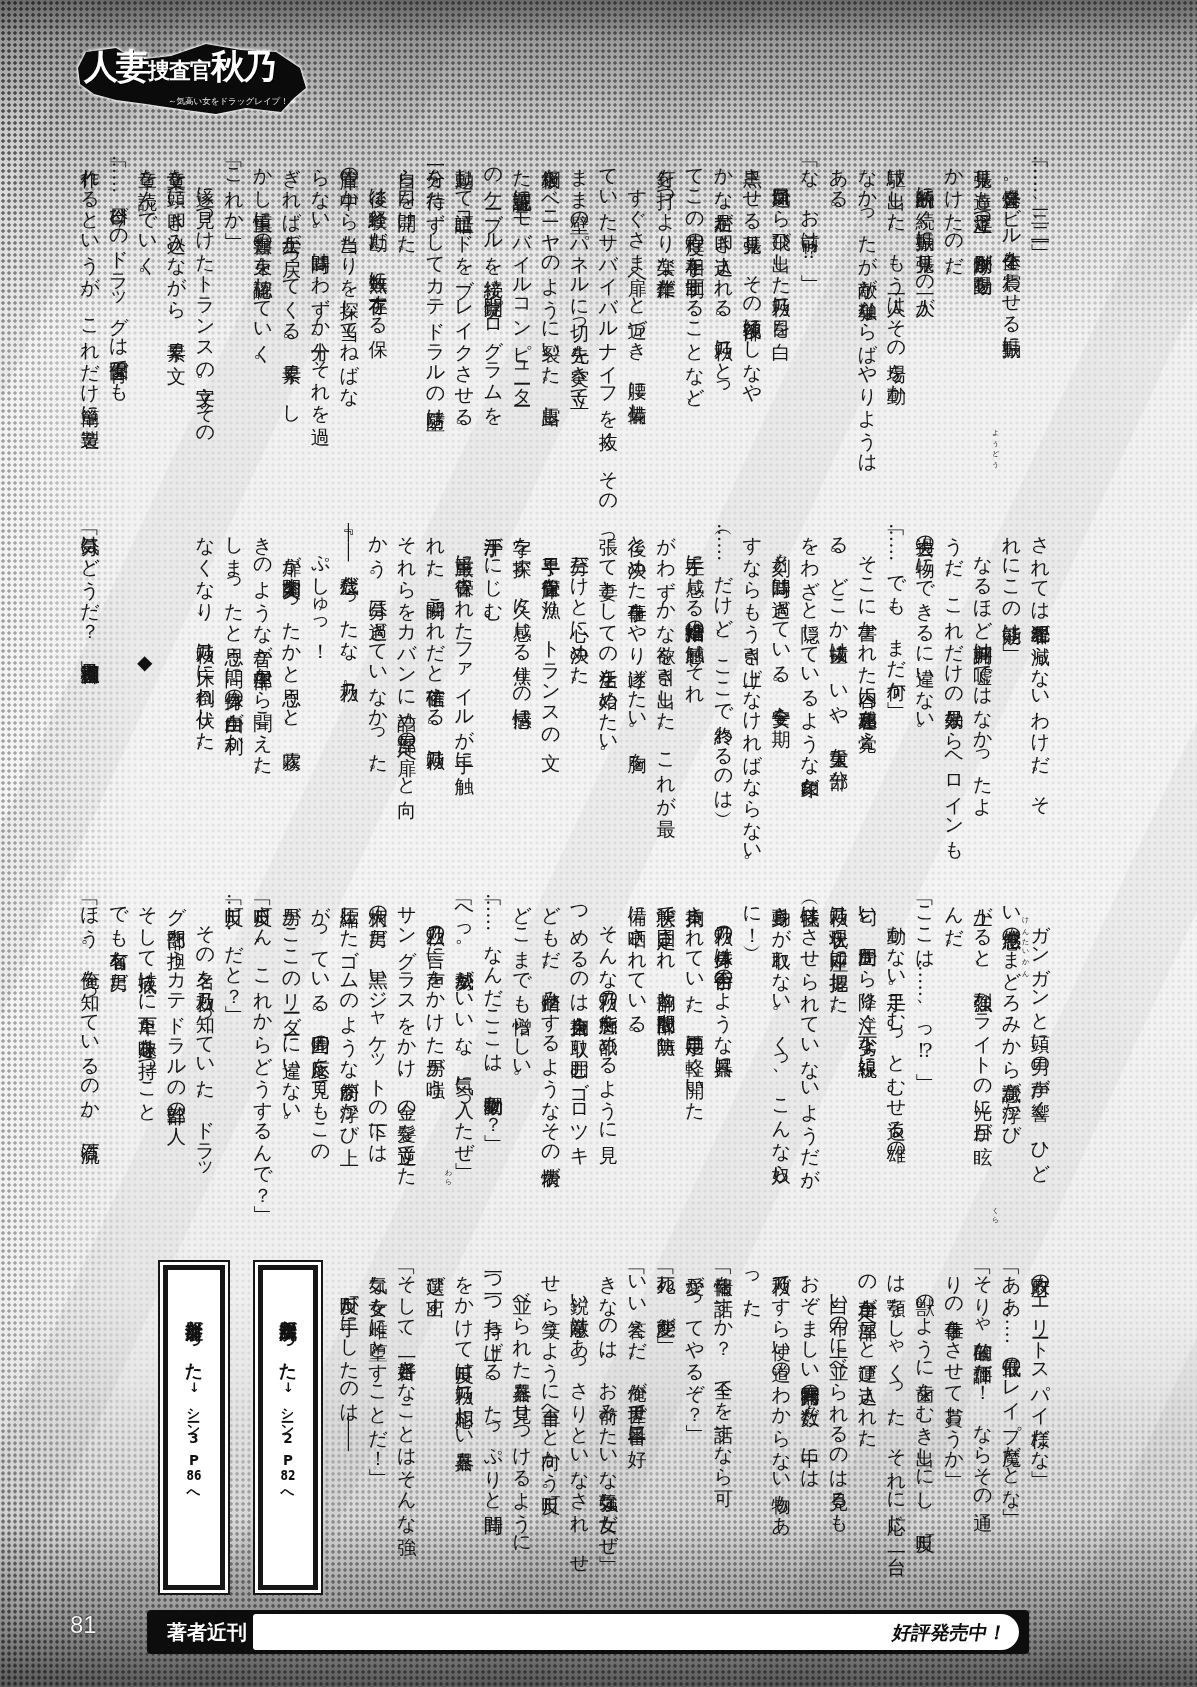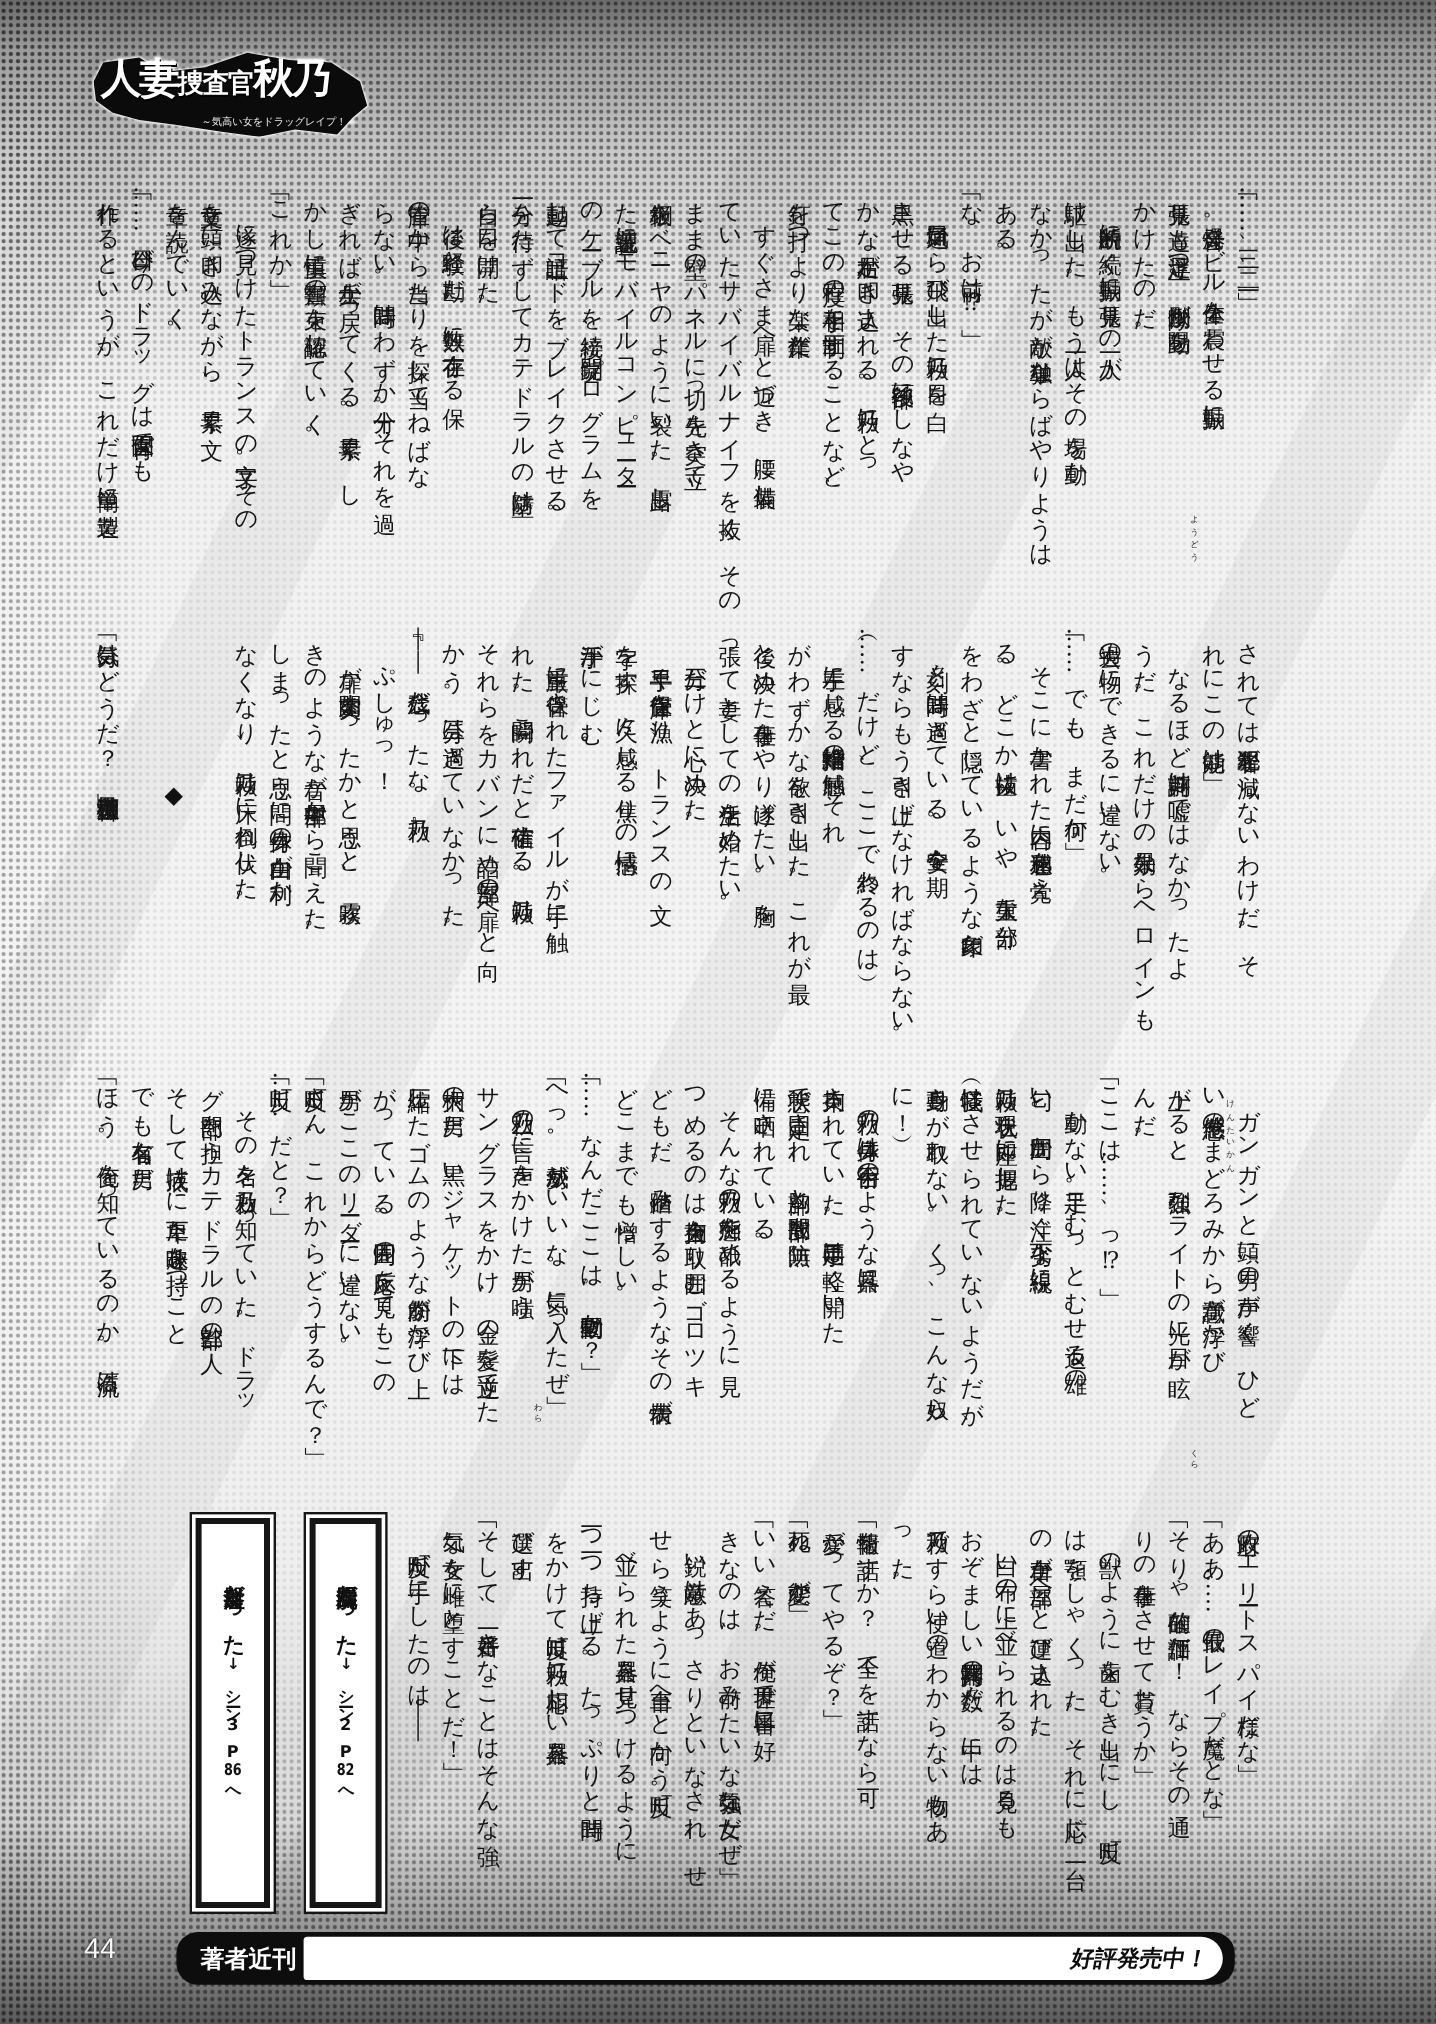--- a/index.html
+++ b/index.html
@@ -109,21 +109,21 @@
   .choice-small { font-size: 13.5px; text-orientation: upright; }
   .choice-num { font-size: 13.5px; text-combine-upright: all; }
 
   
   .page-num {
     position: absolute; left: 70px; top: 1611px; font-family: "Liberation Sans", sans-serif;
     font-size: 24px; color: #f5f5f5; text-shadow: 0 0 2px #222222, 0 0 1px #222222;
   }
   .banner {
     position: absolute; left: 147px; top: 1610px; width: 882px; height: 44px;
-    background: #0d0d0d; border-radius: 18px;
+    background: #0d0d0d; border-radius: 4px;
   }
   .banner-label {
     position: absolute; left: 20px; top: 0; line-height: 44px; white-space: nowrap;
     font-family: "DejaVu Sans", sans-serif; font-weight: bold; font-size: 20px; color: #ffffff;
   }
   .banner-box {
     position: absolute; left: 106px; top: 4px; right: 10px; bottom: 4px;
     background: #ffffff; border-radius: 3px 18px 18px 3px;
   }
   .banner-books {
@@ -311,21 +311,21 @@
     </div>
   </div>
   <div class="choice" style="left:158px; width:72px;">
     <div class="choice-inner">
       <div class="choice-text">
         <span class="choice-label">注射器だった</span><span class="choice-arrow">↓</span><span class="choice-small">シーン3</span><span class="choice-small" style="margin-top:6px; display:inline-block;">P</span><span class="choice-num">86</span><span class="choice-small">へ</span>
       </div>
     </div>
   </div>
 
-  <div class="page-num">44</div>
+  <div class="page-num">81</div>
   <div class="banner">
     <div class="banner-label">著者近刊</div>
     <div class="banner-box">
       <div class="banner-books">
       </div>
       <div class="banner-tagline">好評発売中！</div>
     </div>
   </div>
 </div>
 

